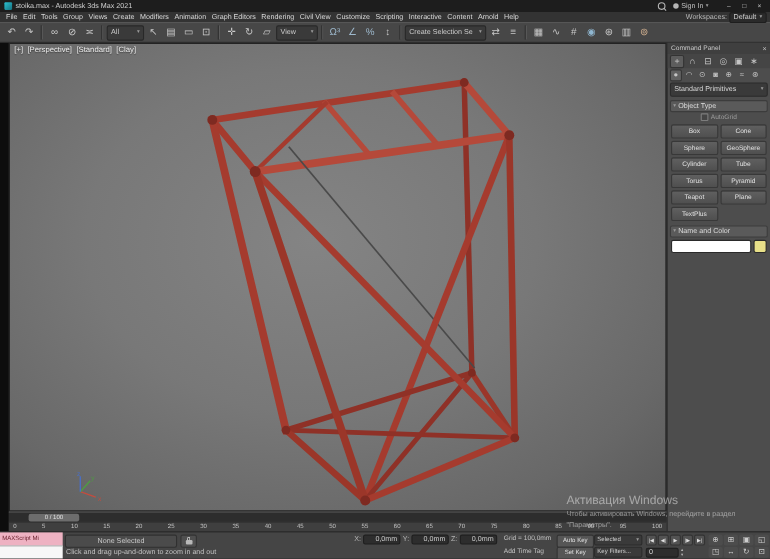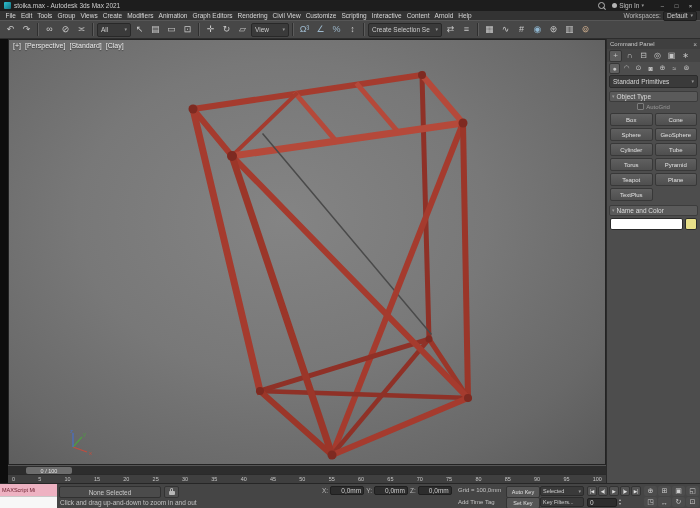--- a/index.html
+++ b/index.html
@@ -381,14 +381,19 @@
         <div class="nbtn cc">⊞</div>
         <div class="nbtn cc">▣</div>
         <div class="nbtn cc">◱</div>
         <div class="nbtn cc">◳</div>
         <div class="nbtn cc">↔</div>
         <div class="nbtn cc">↻</div>
         <div class="nbtn cc">⊡</div>
       </div>
   </div>
 
+  <div class="watermark">
+    <div class="wm1">Активация Windows</div>
+    <div class="wm2">Чтобы активировать Windows, перейдите в раздел</div>
+    <div class="wm2">"Параметры".</div>
+  </div>
 
 </div>
 
 </body></html>

